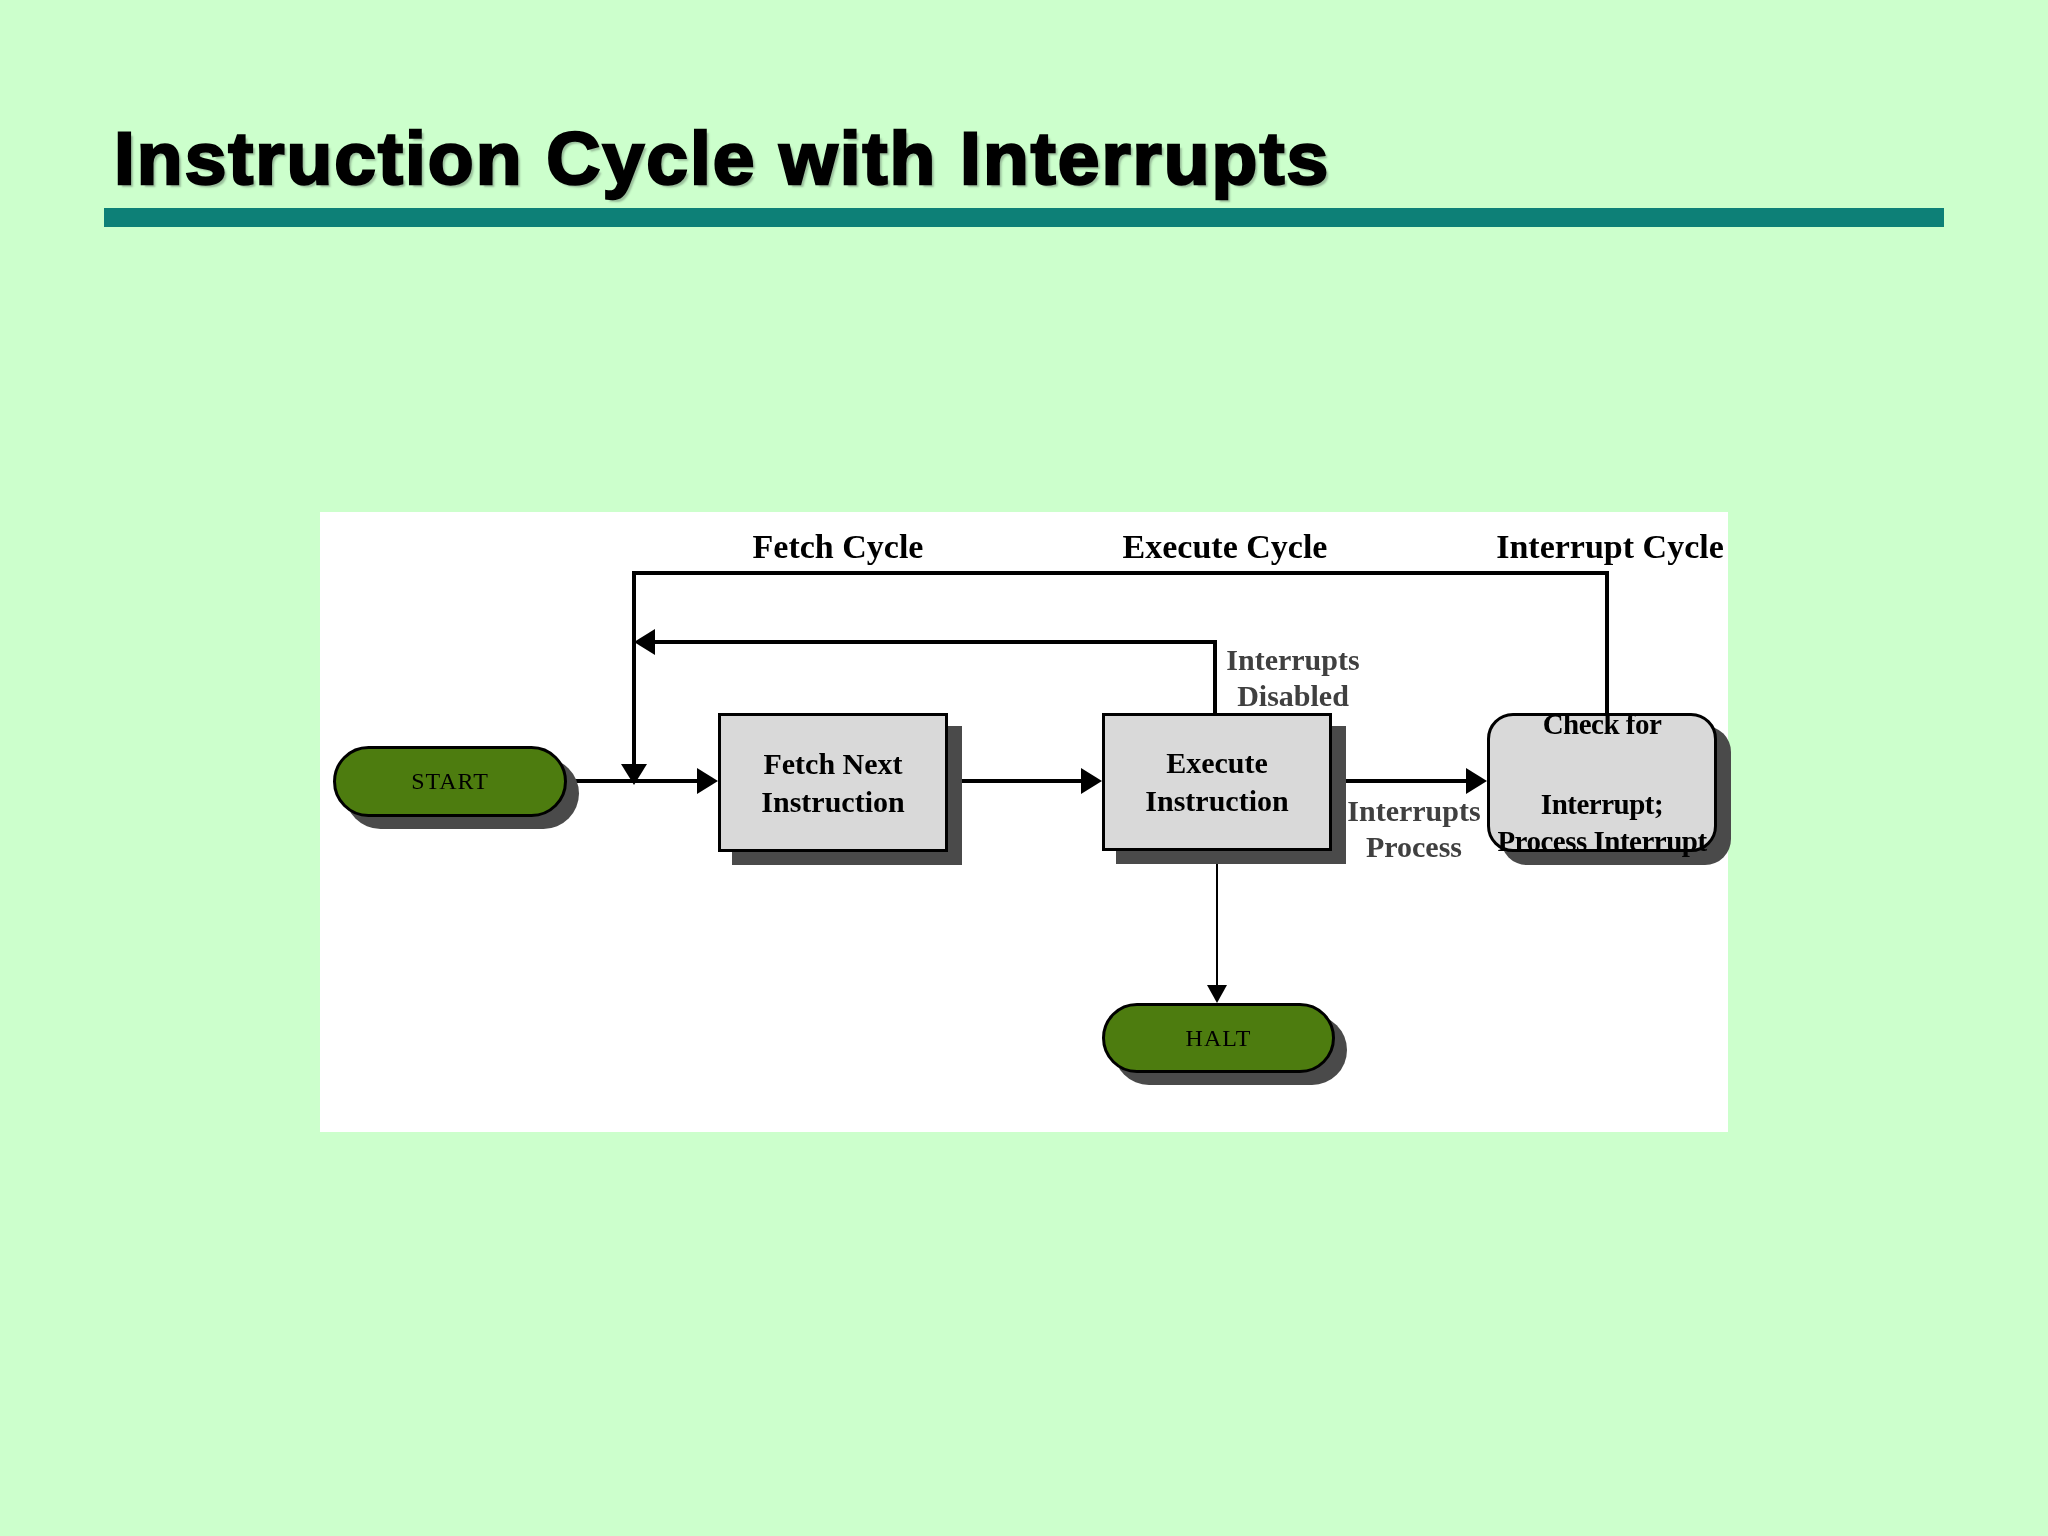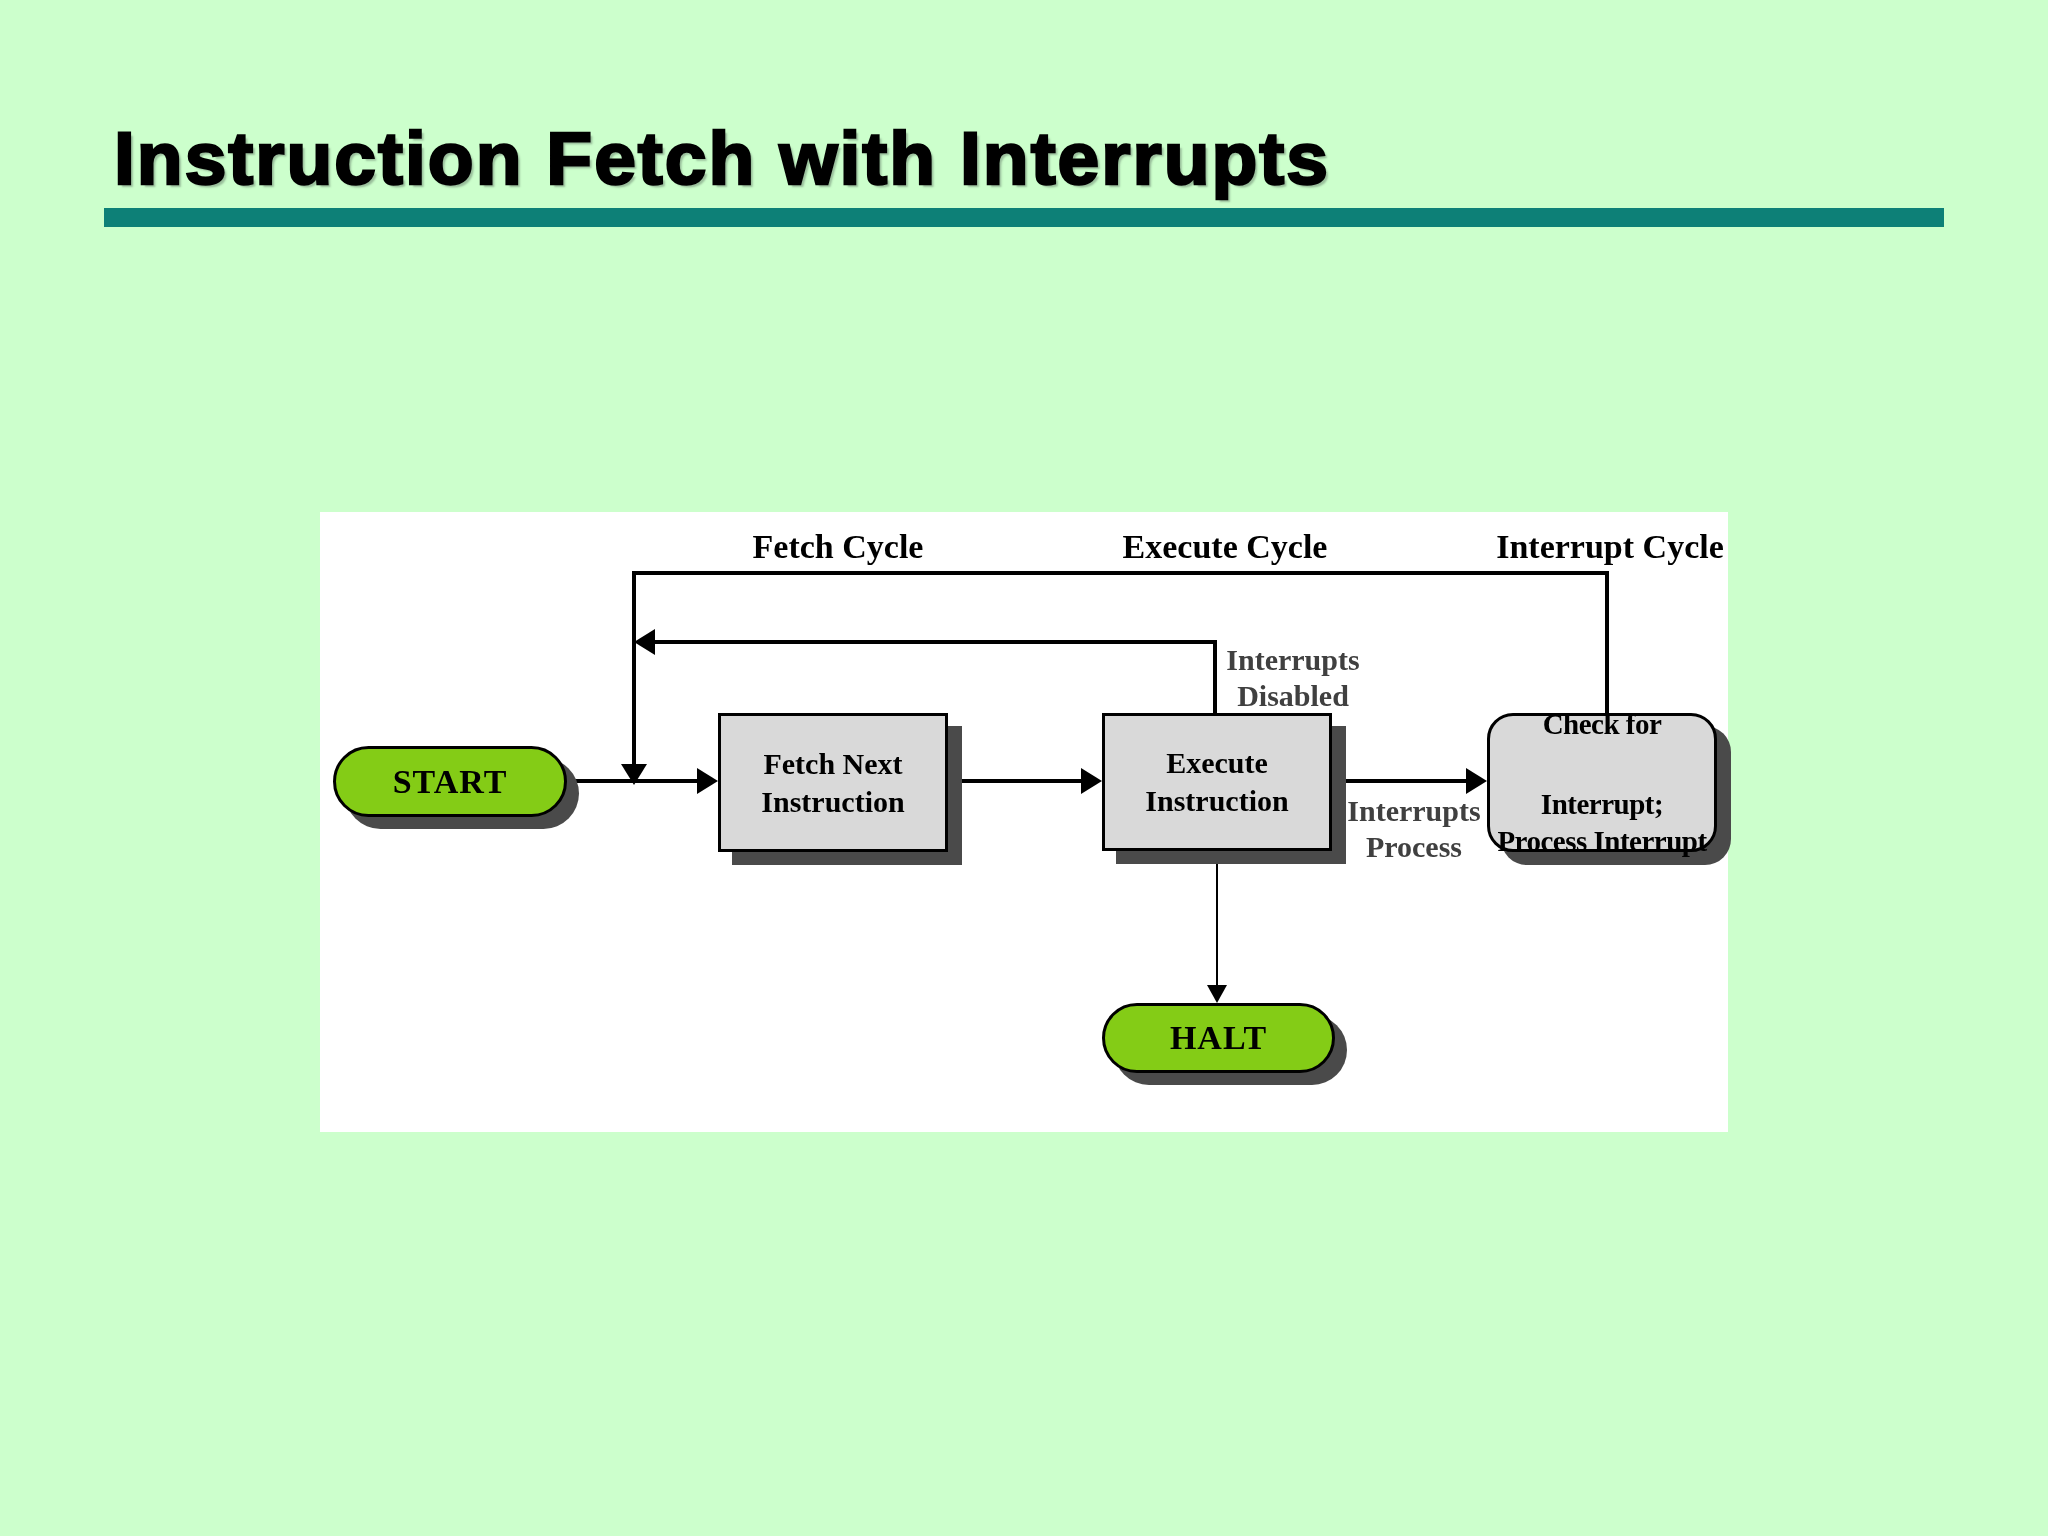--- a/index.html
+++ b/index.html
@@ -47,43 +47,43 @@
     width:230px;height:139px;
     background:#d9d9d9;
     border:3px solid #000;
     box-shadow:14px 13px 0 0 #4a4a4a;
     display:flex;flex-direction:column;
     align-items:center;justify-content:center;
     font-weight:700;font-size:30px;line-height:38px;
     text-align:center;color:#000;
   }
   .terminator{
-    background:#84cc16;
+    background:#4d7c0f;
     border:3px solid #000;
     border-radius:36px;
     box-shadow:12px 12px 0 0 #4a4a4a;
     display:flex;align-items:center;justify-content:center;
-    font-weight:700;font-size:34px;
+    font-weight:400;font-size:24px;
     letter-spacing:1px;color:#000;
   }
   .edge-label{
     font-weight:700;font-size:30px;line-height:36px;
     text-align:center;color:#404040;white-space:nowrap;
   }
   
   .ah{width:0;height:0;}
   .ah-right{border-left:21px solid #000;border-top:13px solid transparent;border-bottom:13px solid transparent;}
   .ah-left {border-right:21px solid #000;border-top:13px solid transparent;border-bottom:13px solid transparent;}
   .ah-down {border-top:21px solid #000;border-left:13px solid transparent;border-right:13px solid transparent;}
   .ah-down-sm{border-top:18px solid #000;border-left:10px solid transparent;border-right:10px solid transparent;}
 </style>
 </head>
 <body>
 
-<div class="slide-title">Instruction Fetch with Interrupts</div>
+<div class="slide-title">Instruction Cycle with Interrupts</div>
 <div class="title-rule"></div>
 
 <div class="panel">
 
   <div class="cycle-label" style="left:368px;width:300px;">Fetch Cycle</div>
   <div class="cycle-label" style="left:755px;width:300px;">Execute Cycle</div>
   <div class="cycle-label" style="left:1140px;width:300px;">Interrupt Cycle</div>
 
   <div class="line" style="left:312px;top:59px;width:977px;height:4px;"></div>
   <div class="line" style="left:1285px;top:59px;width:4px;height:142px;"></div>

